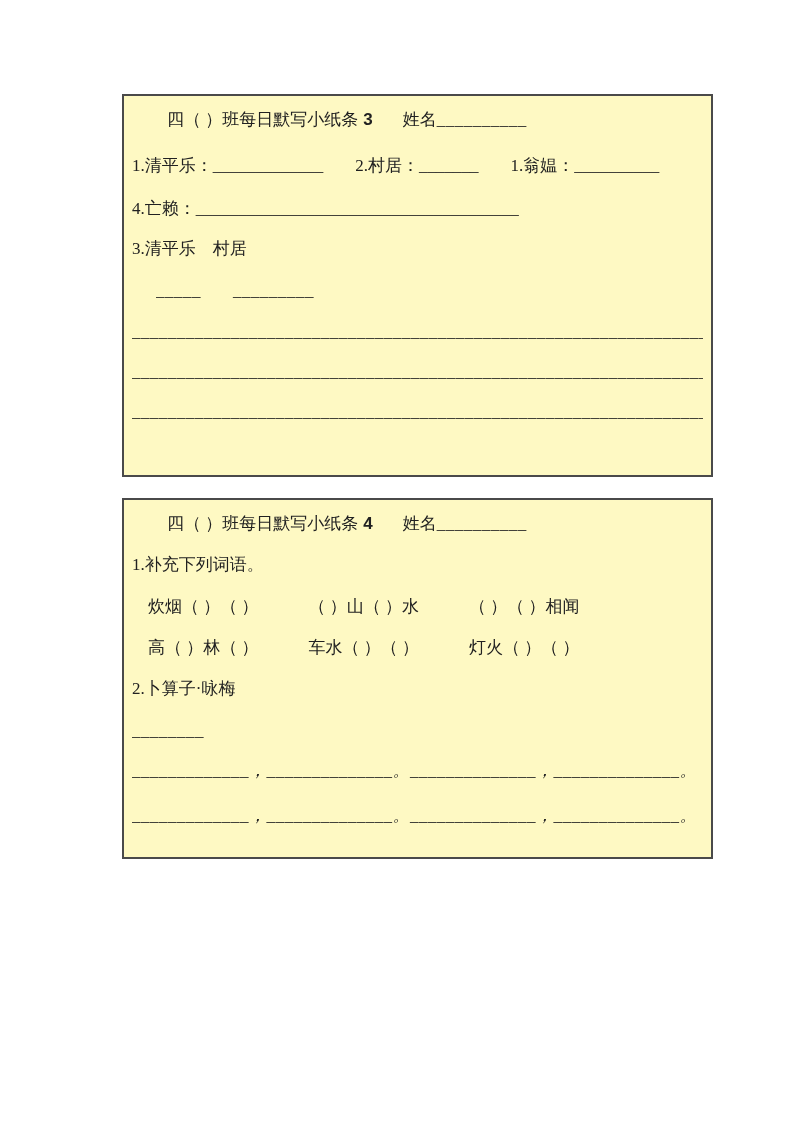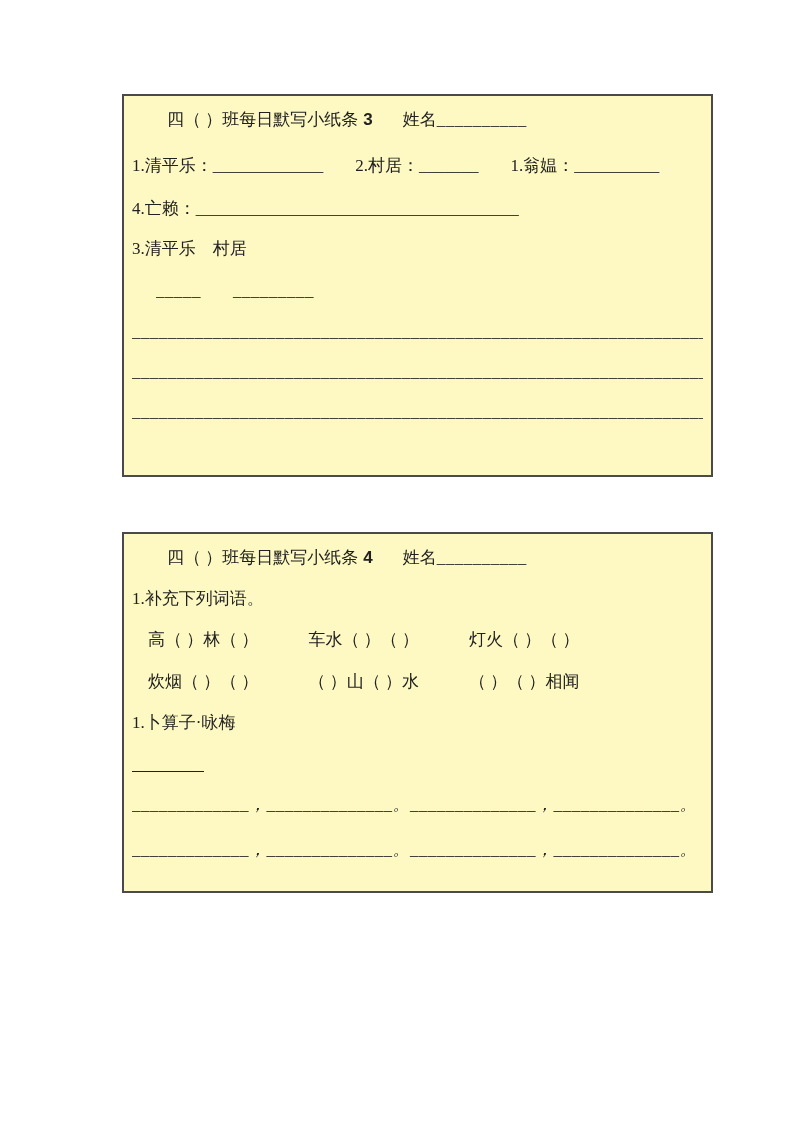--- a/index.html
+++ b/index.html
@@ -19,21 +19,21 @@
     position: absolute;
     left: 122px;
     width: 591px;
     border: 2px solid #4a4a4a;
     box-sizing: border-box;
     background: #fef9c3;
     padding: 12px 8px 0 8px;
     overflow: hidden;
   }
   #slip3 { top: 94px;  height: 383px; }
-  #slip4 { top: 532px; height: 361px; }
+  #slip4 { top: 498px; height: 361px; }
 
   .line {
     font-size: 17px;
     line-height: 24px;
     white-space: nowrap;
     overflow: hidden;
   }
   .slip-title { margin-left: 35px; }
   .slip-number {
     font-weight: bold;
@@ -56,21 +56,21 @@
   .answer-line + .answer-line { margin-top: 16px; }
 
   .section-label { margin-top: 17px; font-family: Liberation Serif, serif; }
   .words-row {
     display: flex;
     gap: 50px;
     margin-top: 17px;
     margin-left: 16px;
   }
   .words-row.second { margin-top: 18px; }
-  .tune-blank  { margin-top: 18px; text-decoration: underline; }
+  .tune-blank  { margin-top: 18px; }
   .poem-line   { margin-top: 16px; font-style: italic; }
   .poem-line.second { margin-top: 21px; }
 </style>
 </head>
 <body>
 
 <div>
 
   <div id="slip3" class="slip">
     <div class="line slip-title">
@@ -97,33 +97,33 @@
     <div class="line answer-line blank">__________________________________________________________________</div>
   </div>
 
   <div id="slip4" class="slip">
     <div class="line slip-title">
       <span>四（  ）班每日默写小纸条</span><span class="slip-number">4</span><span class="name-group">姓名</span><span class="blank">__________</span>
     </div>
 
     <div class="line section-label">1.补充下列词语。</div>
 
+    <div class="line words-row second">
+      <span>炊烟（ ）（ ）</span>
+      <span>（ ）山（ ）水</span>
+      <span>（ ）（ ）相闻</span>
+    </div>
+
     <div class="line words-row">
       <span>高（ ）林（ ）</span>
       <span>车水（ ）（ ）</span>
       <span>灯火（ ）（ ）</span>
     </div>
 
-    <div class="line words-row second">
-      <span>炊烟（ ）（ ）</span>
-      <span>（ ）山（ ）水</span>
-      <span>（ ）（ ）相闻</span>
-    </div>
-
-    <div class="line section-label">1.卜算子·咏梅</div>
+    <div class="line section-label">2.卜算子·咏梅</div>
 
     <div class="line tune-blank blank">________</div>
 
     <div class="line poem-line blank">_____________，______________。______________，______________。</div>
     <div class="line poem-line second blank">_____________，______________。______________，______________。</div>
   </div>
 
 </div>
 
 </body></html>

